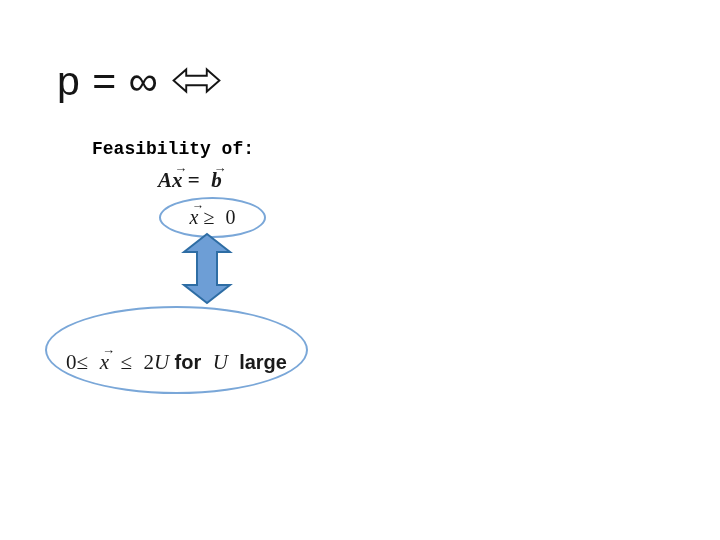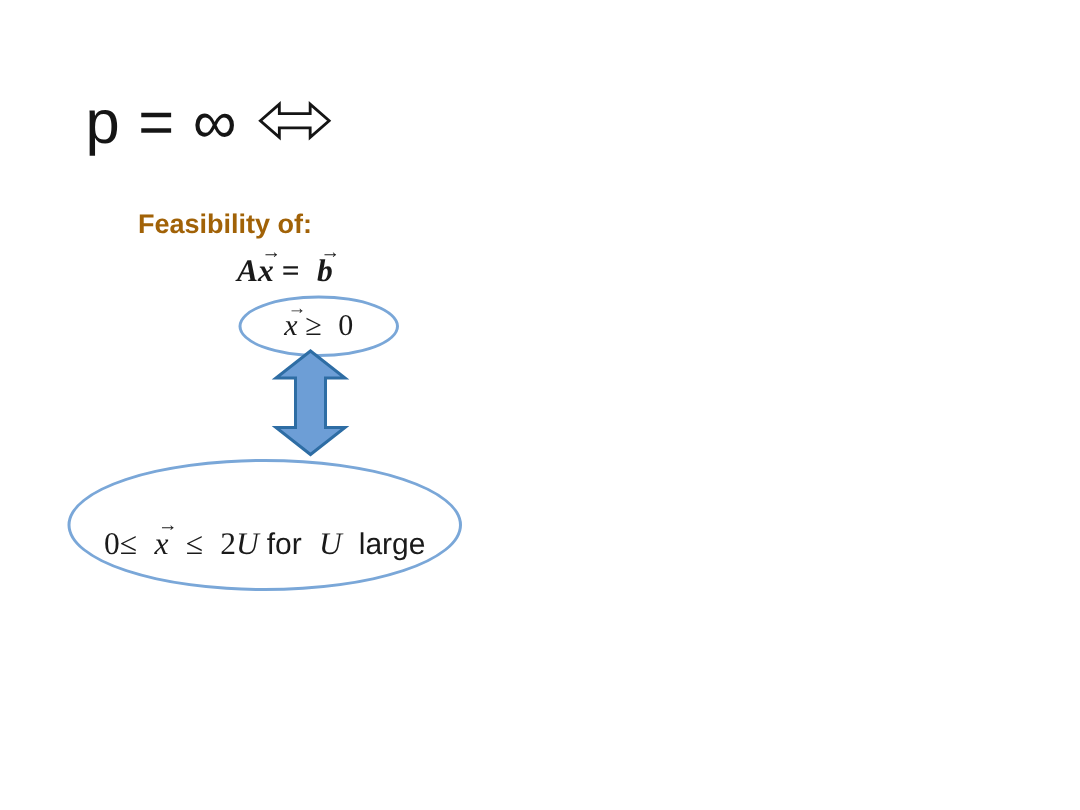--- a/index.html
+++ b/index.html
@@ -33,21 +33,22 @@
     top: -1px;
   }
 
   
   .feasibility {
     position: absolute;
     left: 92px;
     top: 139px;
     font-size: 18px;
     font-weight: 700;
-    color: #a16207;
+    color: #000000;
+    font-family: Liberation Mono, monospace;
   }
 
   
   .math { font-family: "Liberation Serif", serif; color: #1a1a1a; }
   .it { font-style: italic; }
   .bold { font-weight: 700; }
   .vec { position: relative; display: inline-block; }
   .vec .vec-arrow {
     position: absolute;
     left: 0.18em;
@@ -89,21 +90,21 @@
     top: 306px;
     width: 263px;
     height: 88px;
   }
   .big-text {
     font-size: 21px;
     white-space: nowrap;
     padding-top: 6px;
     margin-top: 19px;
   }
-  .big-text .sans { font-family: "Liberation Sans", sans-serif; font-size: 20px; }
+  .big-text .sans { font-family: "Liberation Sans", sans-serif; font-size: 20px; font-weight: bold; }
 
   
   .updown-arrow-svg {
     position: absolute;
     left: 181px;
     top: 232px;
   }
 </style>
 </head>
 <body>

